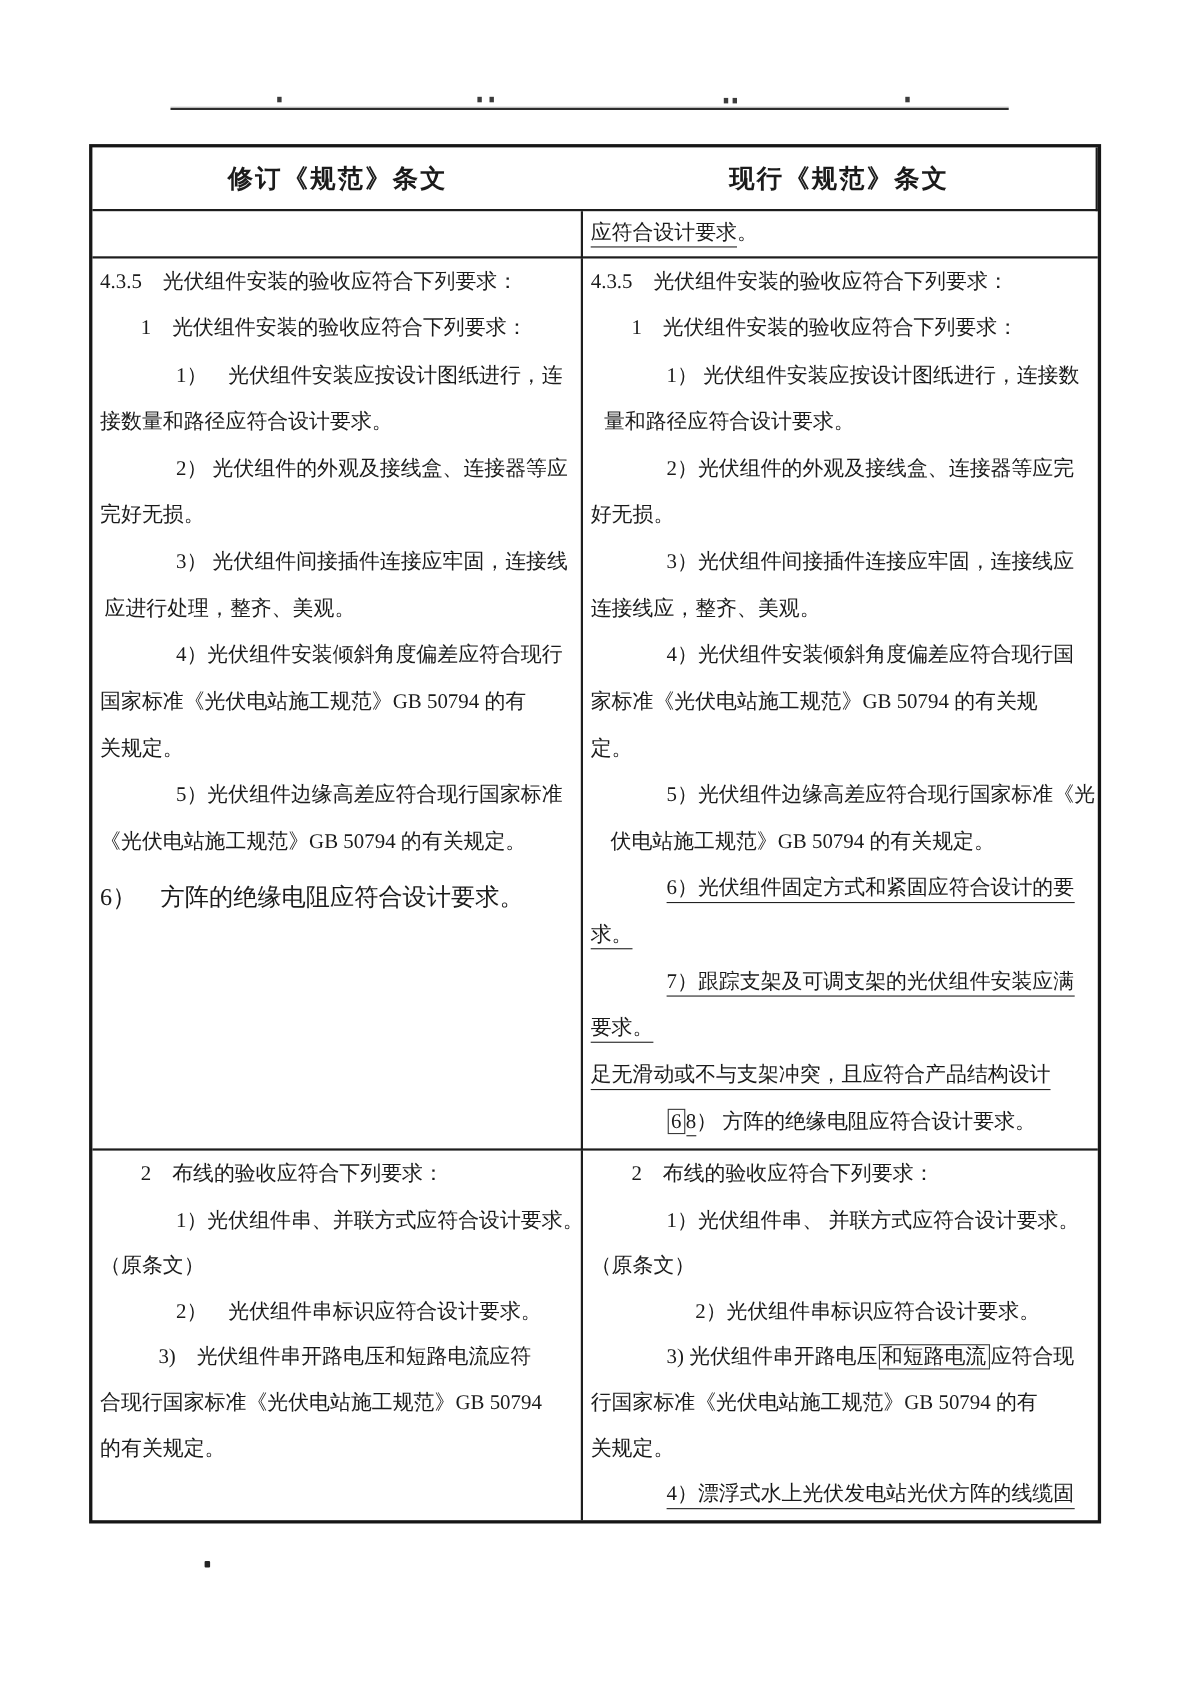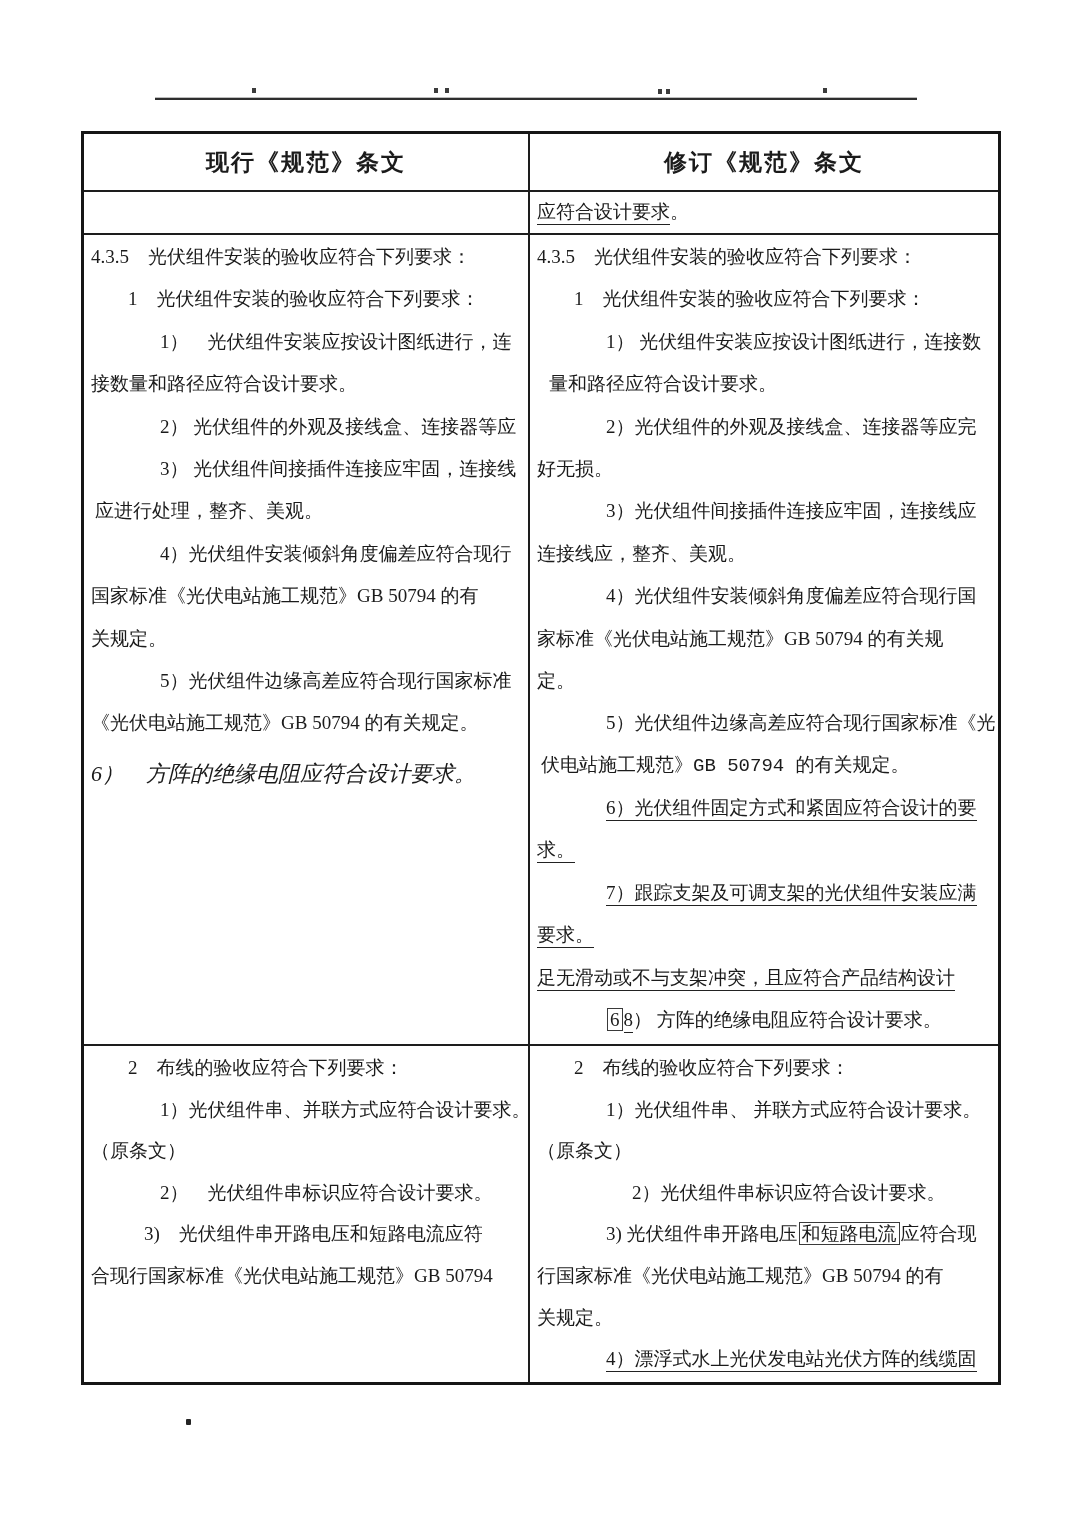--- a/index.html
+++ b/index.html
@@ -32,59 +32,60 @@
   .row-border{border-bottom:2px solid #1d1d1d;}
   .head-cell{
     display:flex;align-items:center;justify-content:center;
     font-weight:bold;font-size:23px;letter-spacing:2px;
   }
   .body-cell{padding:1px 2px 0 7px;font-size:19px;}
   .carry-cell{display:flex;align-items:center;padding-left:7px;font-size:19px;}
 
   .ln{height:42.4px;line-height:42.4px;white-space:nowrap;}
   .r4 .ln{height:41.6px;line-height:41.6px;}
-  .ln.big{font-size:22px;height:50px;line-height:50px;margin-top:4px;font-style:italic;}
+  .ln.big{font-size:22px;height:50px;line-height:50px;margin-top:4px;}
 
   .seg-n{}
   .seg-u{border-bottom:1.3px solid #222;padding-bottom:2px;}
   .seg-b{border:1.5px solid #3a3a3a;padding:0 2px;margin:0 1px;}
 </style>
 </head>
 <body>
 
 <div id="page">
 
   <div class="header-rule"></div>
   <div class="scan-dot" style="left:252px;top:88px"></div>
   <div class="scan-dot" style="left:434px;top:88px"></div>
   <div class="scan-dot" style="left:445px;top:88px"></div>
   <div class="scan-dot" style="left:658px;top:89px"></div>
   <div class="scan-dot" style="left:666px;top:89px"></div>
   <div class="scan-dot" style="left:823px;top:88px"></div>
 
   <div class="cmp-table">
 
+    <div class="cell row-border head-cell">
+      <span>修订《规范》条文</span>
+    </div>
     <div class="cell col-left row-border head-cell">
       <span>现行《规范》条文</span>
-    </div>
-    <div class="cell row-border head-cell">
-      <span>修订《规范》条文</span>
     </div>
 
     <div class="cell col-left row-border carry-cell"></div>
     <div class="cell row-border carry-cell">
         <div class="ln" style="margin-left: 0px;"><span class="seg-u">应符合设计要求</span><span class="seg-n">。</span></div>
       </div>
 
     <div class="cell col-left row-border body-cell">
         <div class="ln" style="margin-left: 0px;"><span class="seg-n">4.3.5　光伏组件安装的验收应符合下列要求：</span></div>
         <div class="ln" style="margin-left: 37px;"><span class="seg-n">1　光伏组件安装的验收应符合下列要求：</span></div>
         <div class="ln" style="margin-left: 69px;"><span class="seg-n">1）　光伏组件安装应按设计图纸进行，连</span></div>
         <div class="ln" style="margin-left: 0px;"><span class="seg-n">接数量和路径应符合设计要求。</span></div>
         <div class="ln" style="margin-left: 69px;"><span class="seg-n">2） 光伏组件的外观及接线盒、连接器等应</span></div>
+        <div class="ln" style="margin-left: 0px;"><span class="seg-n">完好无损。</span></div>
         <div class="ln" style="margin-left: 69px;"><span class="seg-n">3） 光伏组件间接插件连接应牢固，连接线</span></div>
         <div class="ln" style="margin-left: 4px;"><span class="seg-n">应进行处理，整齐、美观。</span></div>
         <div class="ln" style="margin-left: 69px;"><span class="seg-n">4）光伏组件安装倾斜角度偏差应符合现行</span></div>
         <div class="ln" style="margin-left: 0px;"><span class="seg-n">国家标准《光伏电站施工规范》GB 50794 的有</span></div>
         <div class="ln" style="margin-left: 0px;"><span class="seg-n">关规定。</span></div>
         <div class="ln" style="margin-left: 69px;"><span class="seg-n">5）光伏组件边缘高差应符合现行国家标准</span></div>
         <div class="ln" style="margin-left: 0px;"><span class="seg-n">《光伏电站施工规范》GB 50794 的有关规定。</span></div>
         <div class="ln big" style="margin-left: 0px;"><span class="seg-n">6）　方阵的绝缘电阻应符合设计要求。</span></div>
       </div>
     <div class="cell row-border body-cell">
@@ -93,36 +94,37 @@
         <div class="ln" style="margin-left: 69px;"><span class="seg-n">1） 光伏组件安装应按设计图纸进行，连接数</span></div>
         <div class="ln" style="margin-left: 12px;"><span class="seg-n">量和路径应符合设计要求。</span></div>
         <div class="ln" style="margin-left: 69px;"><span class="seg-n">2）光伏组件的外观及接线盒、连接器等应完</span></div>
         <div class="ln" style="margin-left: 0px;"><span class="seg-n">好无损。</span></div>
         <div class="ln" style="margin-left: 69px;"><span class="seg-n">3）光伏组件间接插件连接应牢固，连接线应</span></div>
         <div class="ln" style="margin-left: 0px;"><span class="seg-n">连接线应，整齐、美观。</span></div>
         <div class="ln" style="margin-left: 69px;"><span class="seg-n">4）光伏组件安装倾斜角度偏差应符合现行国</span></div>
         <div class="ln" style="margin-left: 0px;"><span class="seg-n">家标准《光伏电站施工规范》GB 50794 的有关规</span></div>
         <div class="ln" style="margin-left: 0px;"><span class="seg-n">定。</span></div>
         <div class="ln" style="margin-left: 69px;"><span class="seg-n">5）光伏组件边缘高差应符合现行国家标准《光</span></div>
-        <div class="ln" style="margin-left: 4px; font-family: Liberation Mono, monospace;"><span class="seg-n">伏电站施工规范》GB 50794 的有关规定。</span></div>
+        <div class="ln" style="margin-left: 18px;"><span class="seg-n">伏电站施工规范》GB 50794 的有关规定。</span></div>
         <div class="ln" style="margin-left: 69px;"><span class="seg-u">6）光伏组件固定方式和紧固应符合设计的要</span></div>
         <div class="ln" style="margin-left: 0px;"><span class="seg-u">求。</span></div>
         <div class="ln" style="margin-left: 69px;"><span class="seg-u">7）跟踪支架及可调支架的光伏组件安装应满</span></div>
         <div class="ln" style="margin-left: 0px;"><span class="seg-u">要求。</span></div>
         <div class="ln" style="margin-left: 0px;"><span class="seg-u">足无滑动或不与支架冲突，且应符合产品结构设计</span></div>
         <div class="ln" style="margin-left: 69px;"><span class="seg-b">6</span><span class="seg-u">8</span><span class="seg-n">） 方阵的绝缘电阻应符合设计要求。</span></div>
       </div>
 
     <div class="cell col-left body-cell r4">
         <div class="ln" style="margin-left: 37px;"><span class="seg-n">2　布线的验收应符合下列要求：</span></div>
         <div class="ln" style="margin-left: 69px;"><span class="seg-n">1）光伏组件串、并联方式应符合设计要求。</span></div>
         <div class="ln" style="margin-left: 0px;"><span class="seg-n">（原条文）</span></div>
         <div class="ln" style="margin-left: 69px;"><span class="seg-n">2）　光伏组件串标识应符合设计要求。</span></div>
         <div class="ln" style="margin-left: 53px;"><span class="seg-n">3)　光伏组件串开路电压和短路电流应符</span></div>
         <div class="ln" style="margin-left: 0px;"><span class="seg-n">合现行国家标准《光伏电站施工规范》GB 50794</span></div>
+        <div class="ln" style="margin-left: 0px;"><span class="seg-n">的有关规定。</span></div>
       </div>
     <div class="cell body-cell r4">
         <div class="ln" style="margin-left: 37px;"><span class="seg-n">2　布线的验收应符合下列要求：</span></div>
         <div class="ln" style="margin-left: 69px;"><span class="seg-n">1）光伏组件串、 并联方式应符合设计要求。</span></div>
         <div class="ln" style="margin-left: 0px;"><span class="seg-n">（原条文）</span></div>
         <div class="ln" style="margin-left: 95px;"><span class="seg-n">2）光伏组件串标识应符合设计要求。</span></div>
         <div class="ln" style="margin-left: 69px;"><span class="seg-n">3) 光伏组件串开路电压</span><span class="seg-b">和短路电流</span><span class="seg-n">应符合现</span></div>
         <div class="ln" style="margin-left: 0px;"><span class="seg-n">行国家标准《光伏电站施工规范》GB 50794 的有</span></div>
         <div class="ln" style="margin-left: 0px;"><span class="seg-n">关规定。</span></div>
         <div class="ln" style="margin-left: 69px;"><span class="seg-u">4）漂浮式水上光伏发电站光伏方阵的线缆固</span></div>

